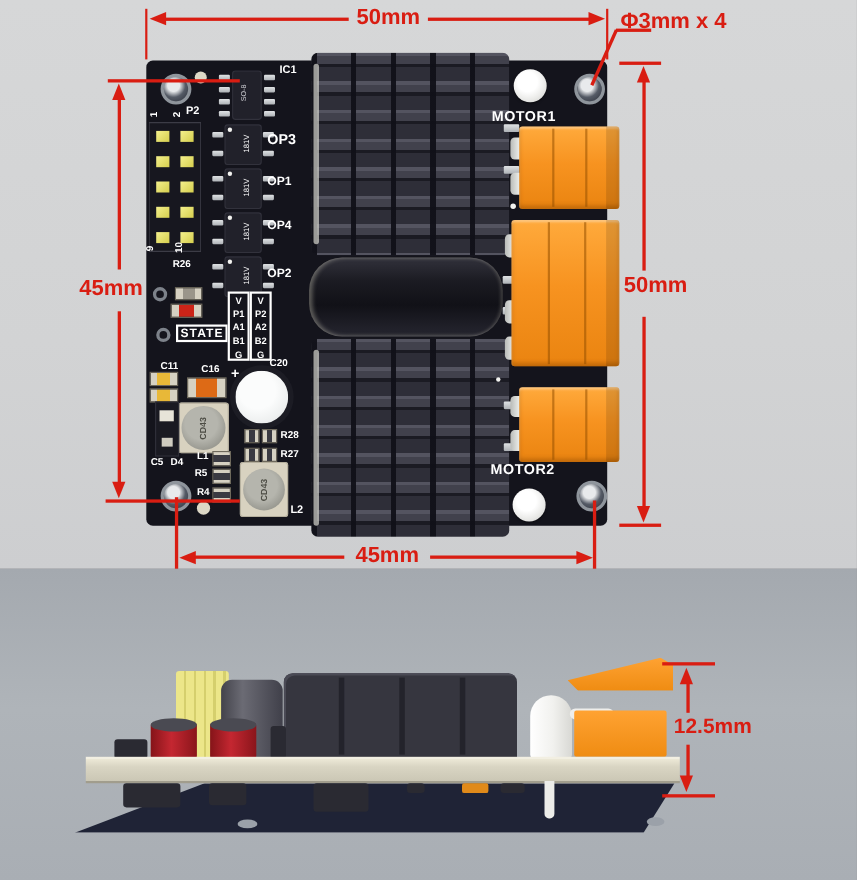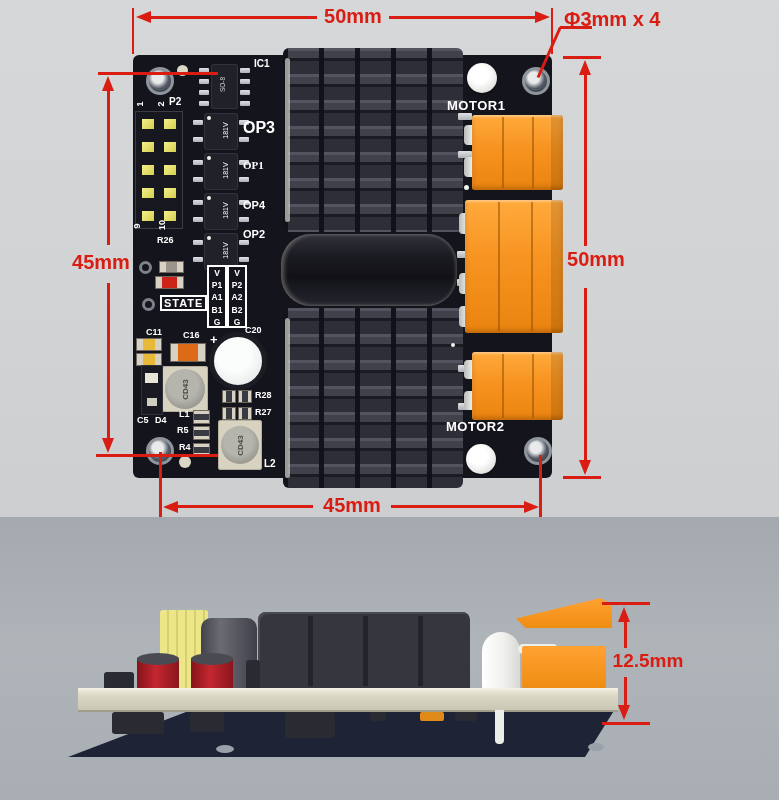--- a/index.html
+++ b/index.html
@@ -144,24 +144,24 @@
         <span class="abs pin" style="left:35px;top:24px;width:10px;height:5px;"></span>
       </div>
       <div class="abs chip" style="left:71px;top:178px;width:34px;height:37px;">
         <span class="abs dot-white" style="left:3px;top:3px;width:4px;height:4px;"></span>
         <span class="abs vtext silk" style="left:13px;top:14px;font-size:7px;font-weight:normal;">181V</span>
         <span class="abs pin" style="left:-11px;top:7px;width:10px;height:5px;"></span>
         <span class="abs pin" style="left:-11px;top:24px;width:10px;height:5px;"></span>
         <span class="abs pin" style="left:35px;top:7px;width:10px;height:5px;"></span>
         <span class="abs pin" style="left:35px;top:24px;width:10px;height:5px;"></span>
       </div>
-      <div class="abs silk" style="left:110px;top:64px;font-size:16px;">OP3</div>
-      <div class="abs silk" style="left:110px;top:104px;font-size:11px;font-family:Liberation Serif, serif;">OP1</div>
+      <div class="abs silk" style="left:110px;top:64px;font-size:13px;">OP3</div>
+      <div class="abs silk" style="left:110px;top:104px;font-size:11px;">OP1</div>
       <div class="abs silk" style="left:110px;top:144px;font-size:11px;">OP4</div>
-      <div class="abs silk" style="left:110px;top:173px;font-size:11px;">OP2</div>
+      <div class="abs silk" style="left:110px;top:188px;font-size:11px;">OP2</div>
 
       <div class="abs silk" style="left:24px;top:180px;font-size:9px;">R26</div>
       <div class="abs ring" style="left:6px;top:206px;width:13px;height:13px;"></div>
       <div class="abs smd" style="left:26px;top:206px;width:25px;height:12px;background:linear-gradient(90deg,#d6d1c2 0 26%,#9a958a 26% 74%,#d6d1c2 74%);"></div>
       <div class="abs smd" style="left:22px;top:221px;width:29px;height:13px;background:linear-gradient(90deg,#d6d1c2 0 24%,#cc2418 24% 76%,#d6d1c2 76%);"></div>
       <div class="abs ring" style="left:9px;top:243px;width:13px;height:13px;"></div>
       <div class="abs silk" style="left:27px;top:240px;font-size:11px;border:2px solid #fff;padding:0 2px;letter-spacing:1px;">STATE</div>
 
       <div class="abs pin-table" style="left:74px;top:210px;width:20px;height:63px;">
         <div>V</div>

